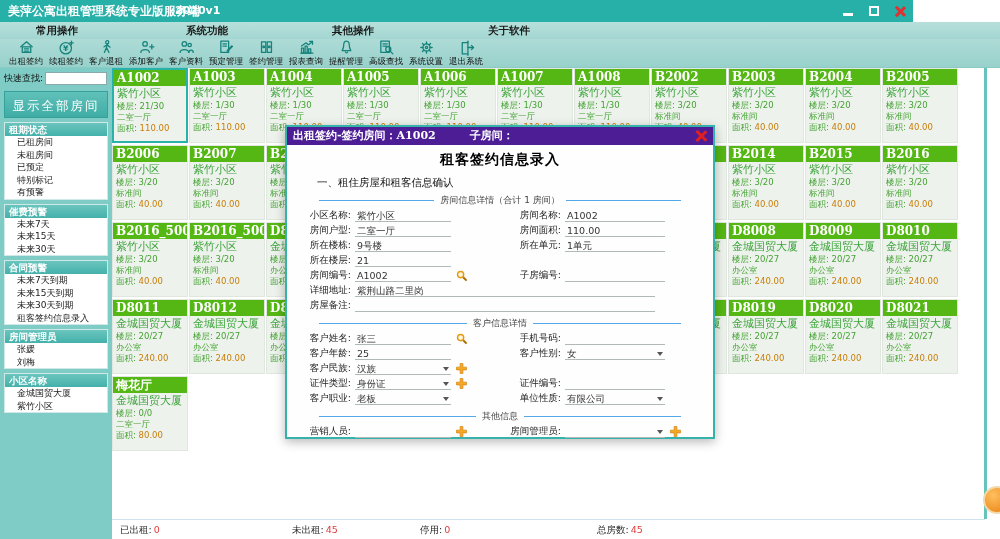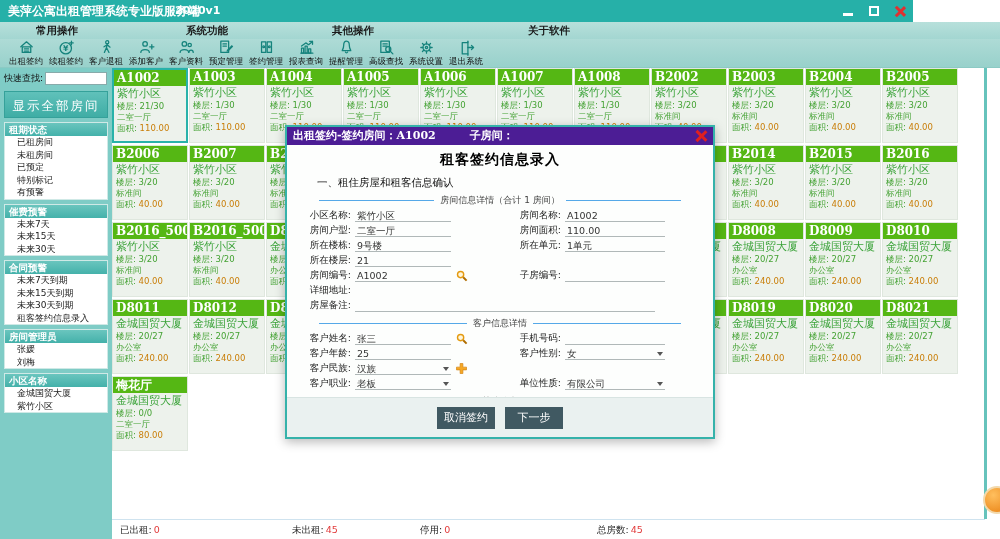--- a/index.html
+++ b/index.html
@@ -16,21 +16,21 @@
   .win-btn .bar { position:absolute; left:2px; top:9px; width:10px; height:3px; background:#fff; }
   .win-btn .box { position:absolute; left:2px; top:2px; width:10px; height:10px; border:2px solid #fff; }
   .xmark { position:absolute; left:6px; top:1px; width:2.5px; height:13px; background:#e03030; }
   .x1 { transform:rotate(45deg); } .x2 { transform:rotate(-45deg); }
 
   
   .menubar { position:absolute; left:0; top:22px; width:1000px; height:17px;
     background:linear-gradient(#b7e0db,#a3d6d1); }
   .menu-item { position:absolute; top:2px; font-size:10.5px; color:#1a1a1a; font-weight:bold; }
   .menu-item:nth-child(1){left:36px;} .menu-item:nth-child(2){left:186px;}
-  .menu-item:nth-child(3){left:332px;} .menu-item:nth-child(4){left:488px;margin-left:40px;}
+  .menu-item:nth-child(3){left:332px;} .menu-item:nth-child(4){left:488px;}
   .toolbar { position:absolute; left:0; top:39px; width:1000px; height:29px;
     background:linear-gradient(#aedbd6,#98d1cb); border-bottom:1px solid #8ccac4;
     display:flex; padding-left:6px; }
   .tb-btn { width:40px; height:29px; display:flex; flex-direction:column; align-items:center; }
   .tb-icon { width:19px; height:17px; }
   .tb-icon svg { width:19px; height:17px; }
   .tb-icon path,.tb-icon rect,.tb-icon circle,.tb-icon line,.tb-icon polyline
     { stroke:#15837c; stroke-width:1.8; fill:none; stroke-linecap:round; stroke-linejoin:round; }
   .tb-icon .fill { fill:#15837c; stroke:none; }
   .tb-icon text { fill:#15837c; stroke:none; font-weight:bold; }
@@ -660,20 +660,21 @@
             </svg></span>
         </div>
         <div class="fcol fcol-right">
           <span class="flabel">子房编号:</span>
           <span class="fvalue w-right"><span></span></span>
         </div>
       </div>
       <div class="frow">
         <div class="fcol ">
           <span class="flabel">详细地址:</span>
+          <span class="fvalue w-full"><span>紫荆山路二里岗</span></span>
         </div>
       </div>
       <div class="frow">
         <div class="fcol ">
           <span class="flabel">房屋备注:</span>
           <span class="fvalue w-full"><span></span></span>
         </div>
       </div>
       <div class="legend">
         <span>客户信息详情</span>
@@ -706,20 +707,33 @@
         <div class="fcol fcol-left">
           <span class="flabel">客户民族:</span>
           <span class="fvalue w-left"><span>汉族</span><span class="dd-arrow"></span></span>
           <span class="mini-icon"><svg viewBox="0 0 12 12" width="11" height="11">
               <path d="M4.5 0.5 h3 v4 h4 v3 h-4 v4 h-3 v-4 h-4 v-3 h4 z" fill="#f7a823" stroke="#d4881a" stroke-width="0.8"></path>
             </svg></span>
         </div>
       </div>
       <div class="frow">
         <div class="fcol fcol-left">
+          <span class="flabel">证件类型:</span>
+          <span class="fvalue w-left"><span>身份证</span><span class="dd-arrow"></span></span>
+          <span class="mini-icon"><svg viewBox="0 0 12 12" width="11" height="11">
+              <path d="M4.5 0.5 h3 v4 h4 v3 h-4 v4 h-3 v-4 h-4 v-3 h4 z" fill="#f7a823" stroke="#d4881a" stroke-width="0.8"></path>
+            </svg></span>
+        </div>
+        <div class="fcol fcol-right">
+          <span class="flabel">证件编号:</span>
+          <span class="fvalue w-right"><span></span></span>
+        </div>
+      </div>
+      <div class="frow">
+        <div class="fcol fcol-left">
           <span class="flabel">客户职业:</span>
           <span class="fvalue w-left"><span>老板</span><span class="dd-arrow"></span></span>
         </div>
         <div class="fcol fcol-right">
           <span class="flabel">单位性质:</span>
           <span class="fvalue w-right"><span>有限公司</span><span class="dd-arrow"></span></span>
         </div>
       </div>
       <div class="legend">
         <span>其他信息</span>
@@ -734,17 +748,13 @@
         </div>
         <div class="fcol fcol-right">
           <span class="flabel">房间管理员:</span>
           <span class="fvalue w-right"><span></span><span class="dd-arrow"></span></span>
           <span class="mini-icon"><svg viewBox="0 0 12 12" width="11" height="11">
               <path d="M4.5 0.5 h3 v4 h4 v3 h-4 v4 h-3 v-4 h-4 v-3 h4 z" fill="#f7a823" stroke="#d4881a" stroke-width="0.8"></path>
             </svg></span>
         </div>
       </div>
     </div>
-  <div class="dialog-footer">
-    <div class="dlg-btn">取消签约</div>
-    <div class="dlg-btn">下一步</div>
-  </div>
 </div>
 
 </body></html>

